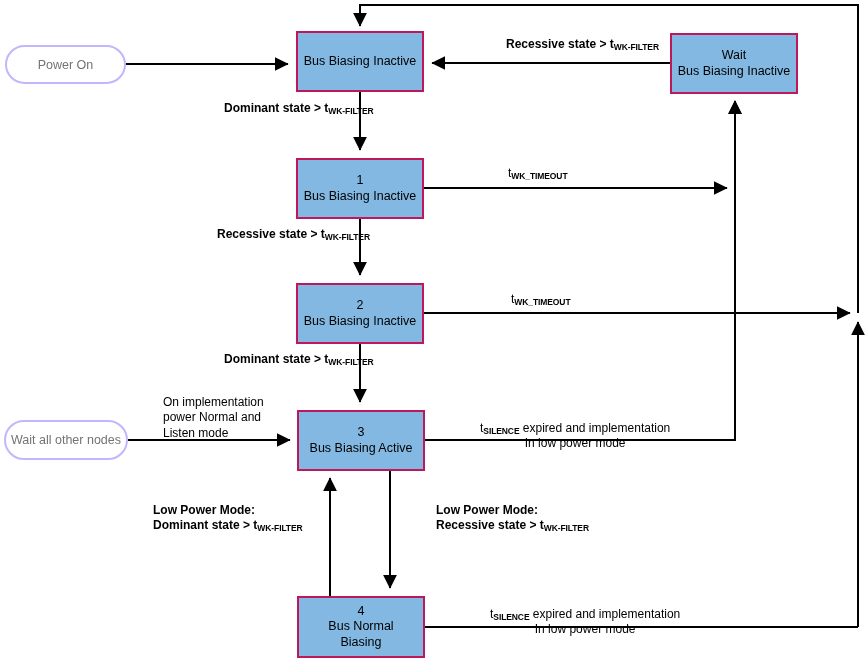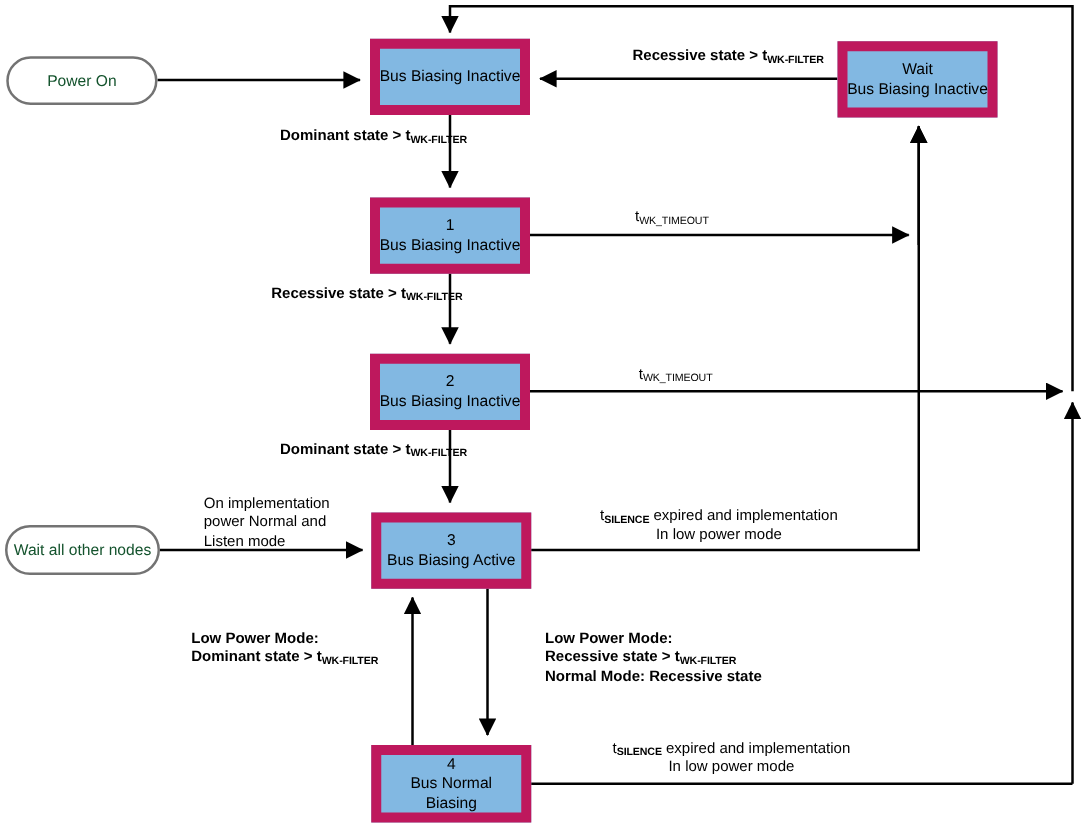--- a/index.html
+++ b/index.html
@@ -21,71 +21,72 @@
     position: absolute;
     left: 0;
     top: 0;
     width: 867px;
     height: 659px;
   }
   .state-box {
     position: absolute;
     box-sizing: border-box;
     background: #82b8e2;
-    border: 8px solid #be185d;
+    border: 2px solid #be185d;
     display: flex;
     flex-direction: column;
     align-items: center;
     justify-content: center;
     font-size: 12.5px;
     color: #000000;
     line-height: 1.22;
     text-align: center;
   }
   .state-box .line {
     display: block;
     white-space: nowrap;
   }
   .terminator {
     position: absolute;
     box-sizing: border-box;
     background: #ffffff;
-    border: 2px solid #737373;
+    border: 2px solid #c4b5fd;
     border-radius: 999px;
     display: flex;
     align-items: center;
     justify-content: center;
     font-size: 12.5px;
-    color: #14532d;
+    color: #737373;
     white-space: nowrap;
   }
   .edge-label {
     position: absolute;
     font-size: 12px;
     color: #000000;
     line-height: 1.28;
     white-space: nowrap;
     padding-left: 28px;
   }
   .edge-label.bold {
     font-weight: bold;
   }
   .edge-label.center {
     text-align: center;
+    margin-top: 16px;
   }
   .edge-label sub {
     font-size: 8.5px;
     font-weight: bold;
     vertical-align: baseline;
     position: relative;
     top: 2px;
     letter-spacing: -0.1px;
   }
   .edge-label.plain sub {
-    font-weight: normal;
+    font-weight: bold;
   }
 </style>
 </head>
 <body>
 
 <div id="diagram-root">
 
   <svg id="diagram-svg" viewBox="0 0 867 659" xmlns="http://www.w3.org/2000/svg">
     <defs>
       <marker id="arrow-r" viewBox="0 0 10 10" refX="9.5" refY="5" markerWidth="7" markerHeight="7" orient="auto-start-reverse">
@@ -206,16 +207,15 @@
   </div>
 
   <div class="edge-label bold" style="left:125px; top:503px;">
     <div>Low Power Mode:</div>
     <div><span>Dominant state &gt; t</span><sub>WK-FILTER</sub></div>
   </div>
 
   <div class="edge-label bold" style="left:408px; top:503px;">
     <div>Low Power Mode:</div>
     <div><span>Recessive state &gt; t</span><sub>WK-FILTER</sub></div>
-    <div>Normal Mode: Recessive state</div>
   </div>
 
 </div>
 
 </body></html>

